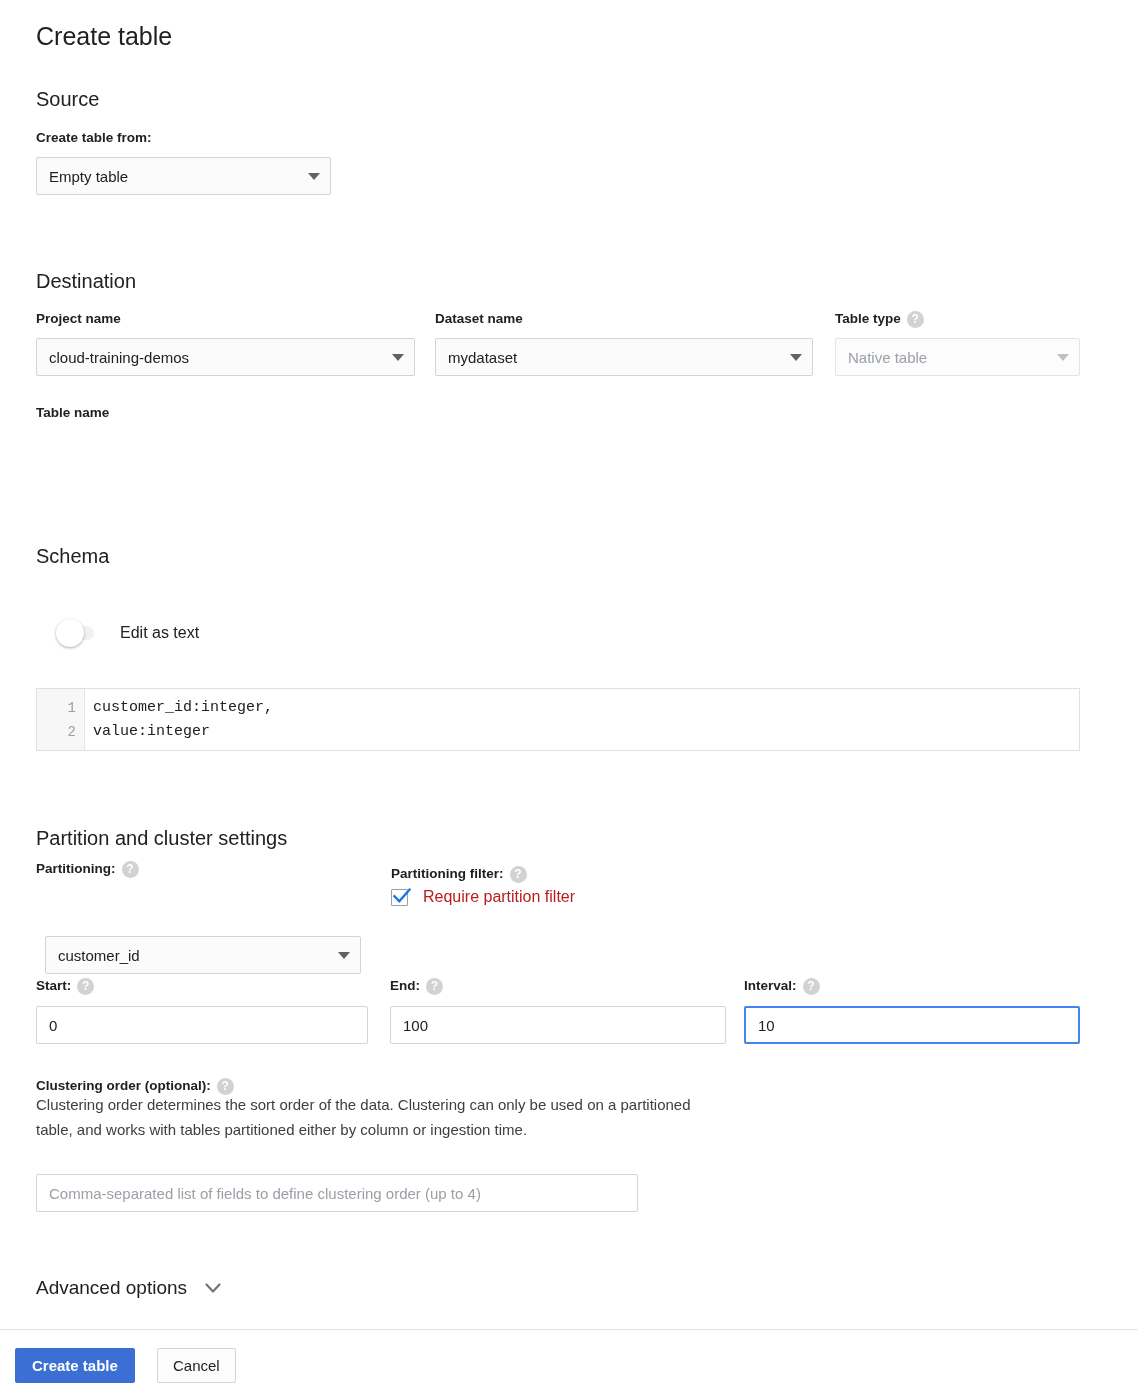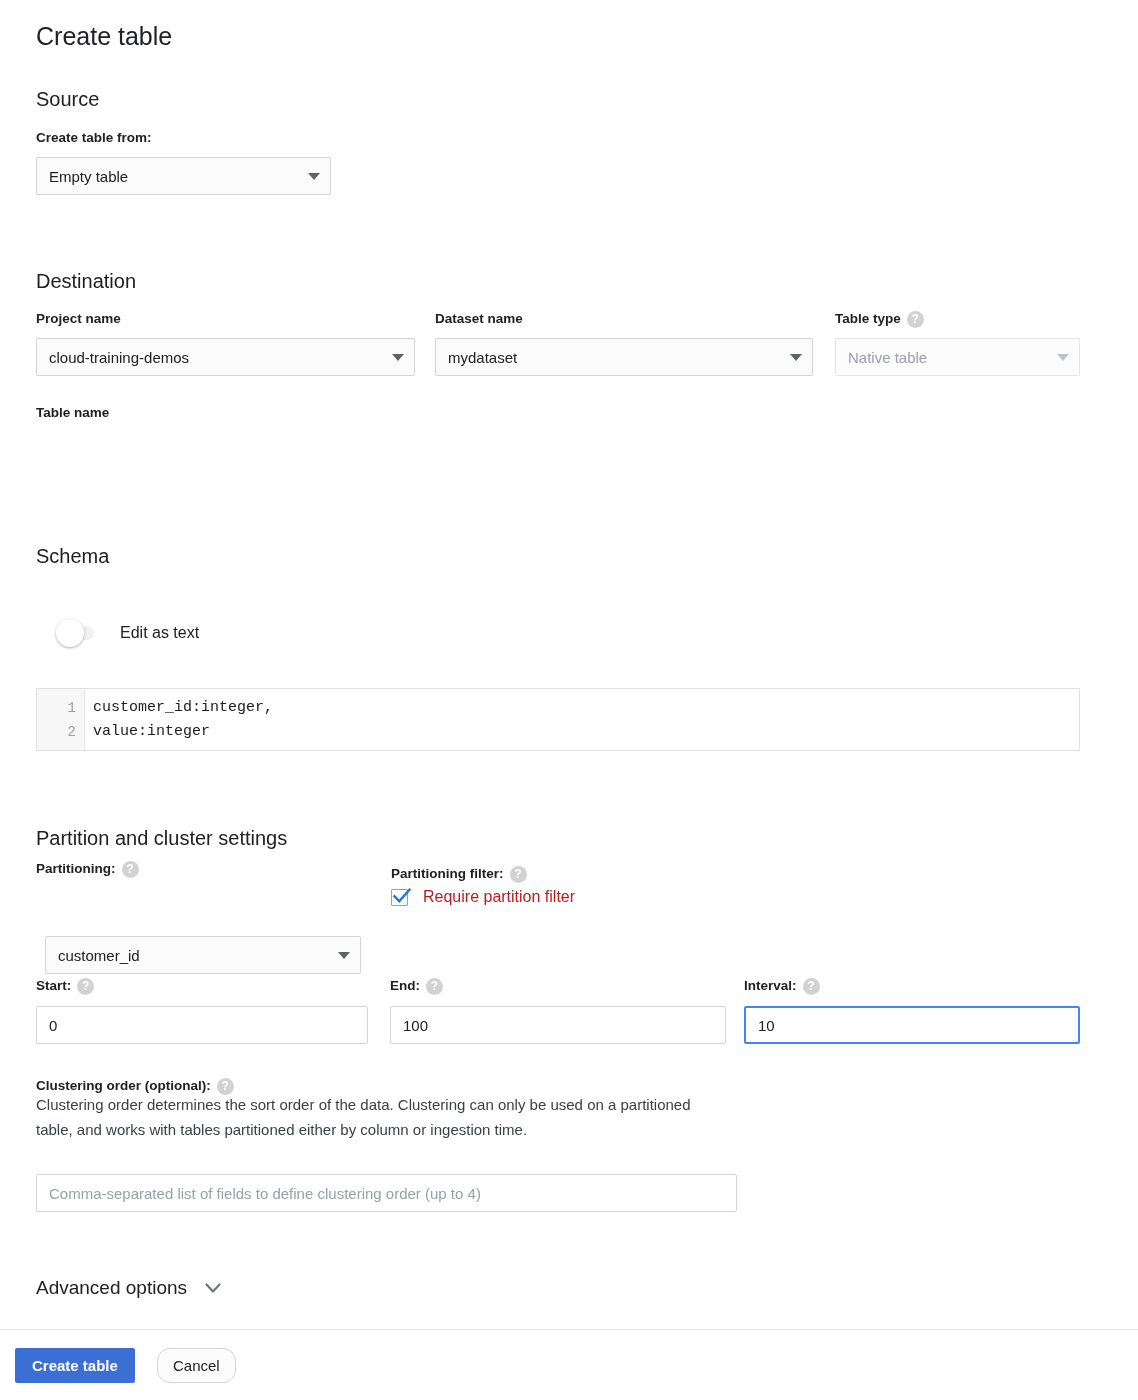--- a/index.html
+++ b/index.html
@@ -157,21 +157,21 @@
     position: absolute; left: 15px; top: 1348px;
     background: #3b6fd4; color: #ffffff;
     border: none; border-radius: 2px;
     height: 35px; padding: 0 17px;
     font-family: "Liberation Sans", sans-serif;
     font-size: 15px; font-weight: 700; cursor: pointer;
   }
   .btn-secondary {
     position: absolute; left: 157px; top: 1348px;
     background: #fcfcfc; color: #202124;
-    border: 1px solid #d4d4d4; border-radius: 13px;
+    border: 1px solid #d4d4d4; border-radius: 2px;
     height: 35px; padding: 0 15px;
     font-family: "Liberation Sans", sans-serif;
     font-size: 15px; font-weight: 400; cursor: pointer;
   }
 </style>
 </head>
 <body>
 
 <div class="page">
 
@@ -268,21 +268,21 @@
     <span>Interval:</span><span class="help"></span>
   </div>
   <div class="inp focused" style="left:744px; top:1006px; width:336px;">
     <span>10</span>
   </div>
 
   <div class="fl" style="left:36px; top:1078px;">
     <span>Clustering order (optional):</span><span class="help"></span>
   </div>
   <div class="desc">Clustering order determines the sort order of the data. Clustering can only be used on a partitioned table, and works with tables partitioned either by column or ingestion time.</div>
-  <div class="inp" style="left:36px; top:1174px; width:701px;">
+  <div class="inp" style="left:36px; top:1174px; width:602px;">
     <span class="ph">Comma-separated list of fields to define clustering order (up to 4)</span>
   </div>
 
   <div class="adv">
     <span class="adv-label">Advanced options</span>
     <svg width="24" height="24" viewBox="0 0 24 24">
       <path d="M5.5 8.5 L12 15.5 L18.5 8.5" fill="none" stroke="#70757a" stroke-width="2.2" stroke-linecap="round" stroke-linejoin="round"></path>
     </svg>
   </div>
 

